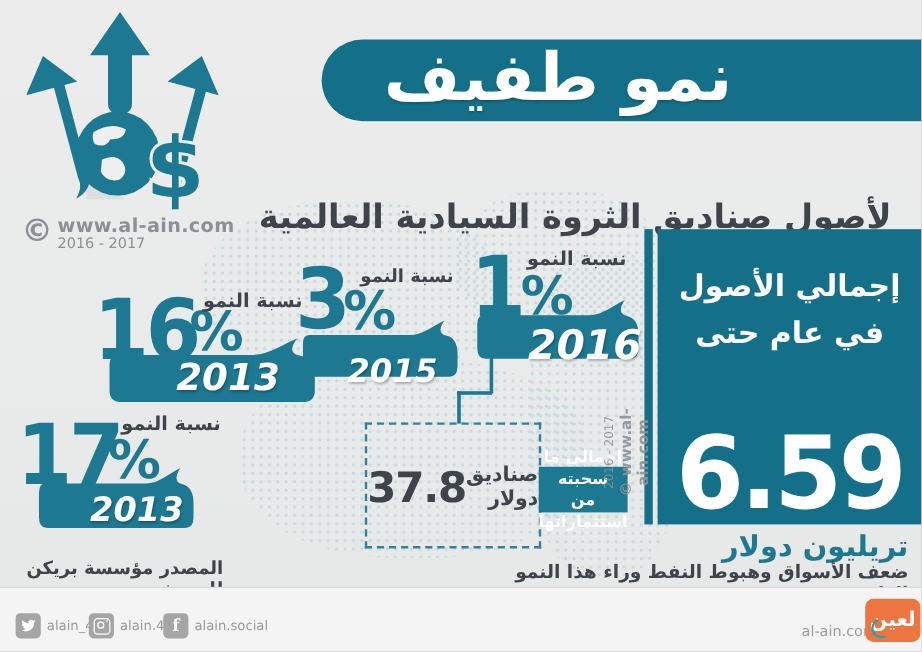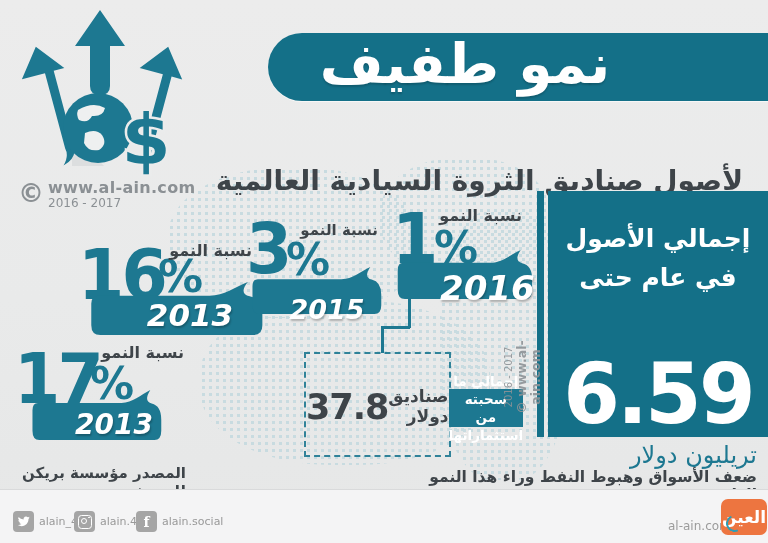--- a/index.html
+++ b/index.html
@@ -60,21 +60,21 @@
     font-size:13.5px;font-weight:bold;text-align:center;line-height:18px;
     display:flex;flex-direction:column;justify-content:center;
   }
   .panel{background:#147088;}
   .panel-stripe{background:#147088;}
   .panel-head{color:#fff;font-weight:bold;font-size:25px;line-height:39px;text-align:center;}
   .panel-val{
     color:#fff;font-weight:bold;font-size:84px;line-height:1;text-align:center;
     letter-spacing:-3px;transform:scaleX(.97);transform-origin:center top;white-space:nowrap;
   }
-  .tril{font-size:24px;font-weight:normal;color:#1d7891;}
+  .tril{font-size:24px;font-weight:bold;color:#1d7891;}
   .footnote{font-size:15.5px;font-weight:bold;color:#3e4449;text-align:right;}
   .source{font-size:15px;font-weight:bold;color:#3e4449;text-align:right;}
   .footer-bg{background:#f4f4f5;}
   .divider{background:#d9dadb;}
   .chip-label{font-size:11px;color:#999;white-space:nowrap;}
   .icon-sq{
     width:21px;height:21px;border-radius:4px;background:#a5a5a5;
     display:flex;align-items:center;justify-content:center;
   }
   .fb-glyph{color:#fff;font-weight:bold;font-size:14px;font-family:"DejaVu Serif",serif;line-height:1;}
@@ -221,17 +221,17 @@
   <div class="abs" style="left:136px;top:511px;display:flex;align-items:center;gap:5px;">
     <span class="icon-sq">
       <span class="fb-glyph">f</span>
     </span>
     <span class="chip-label">alain.social</span>
   </div>
 
 
   <div class="abs site-link" style="left:668px;top:519px;">al-ain.com</div>
   <div class="abs logo rtl" style="left:721px;top:499px;width:46px;height:36px;">
-    <span>العين</span>
+    <span>لعين</span>
     <span class="logo-swoosh"></span>
   </div>
 
 </div>
 
 </body></html>

